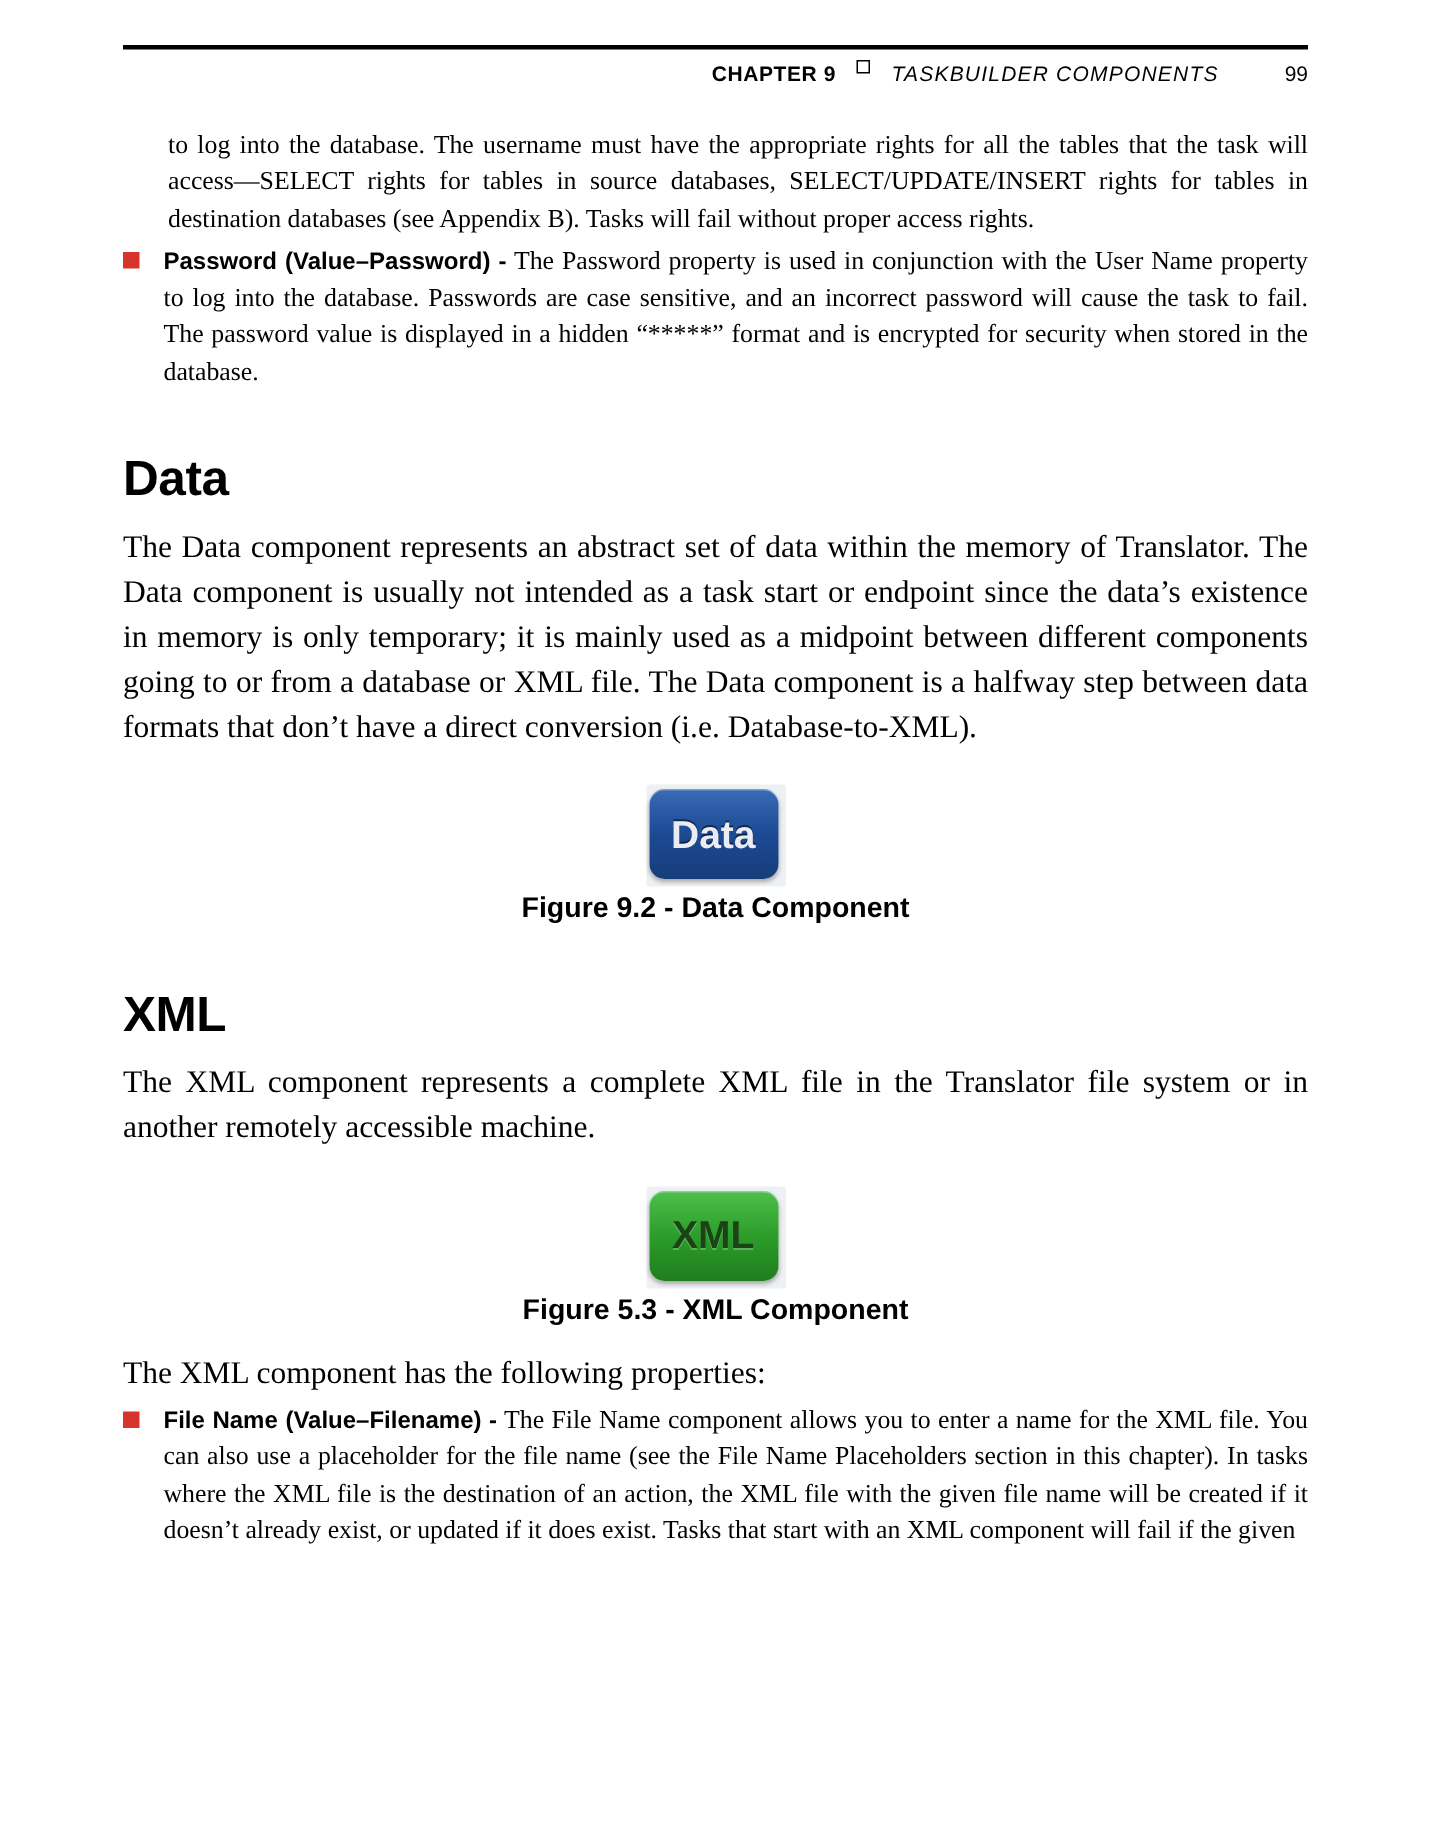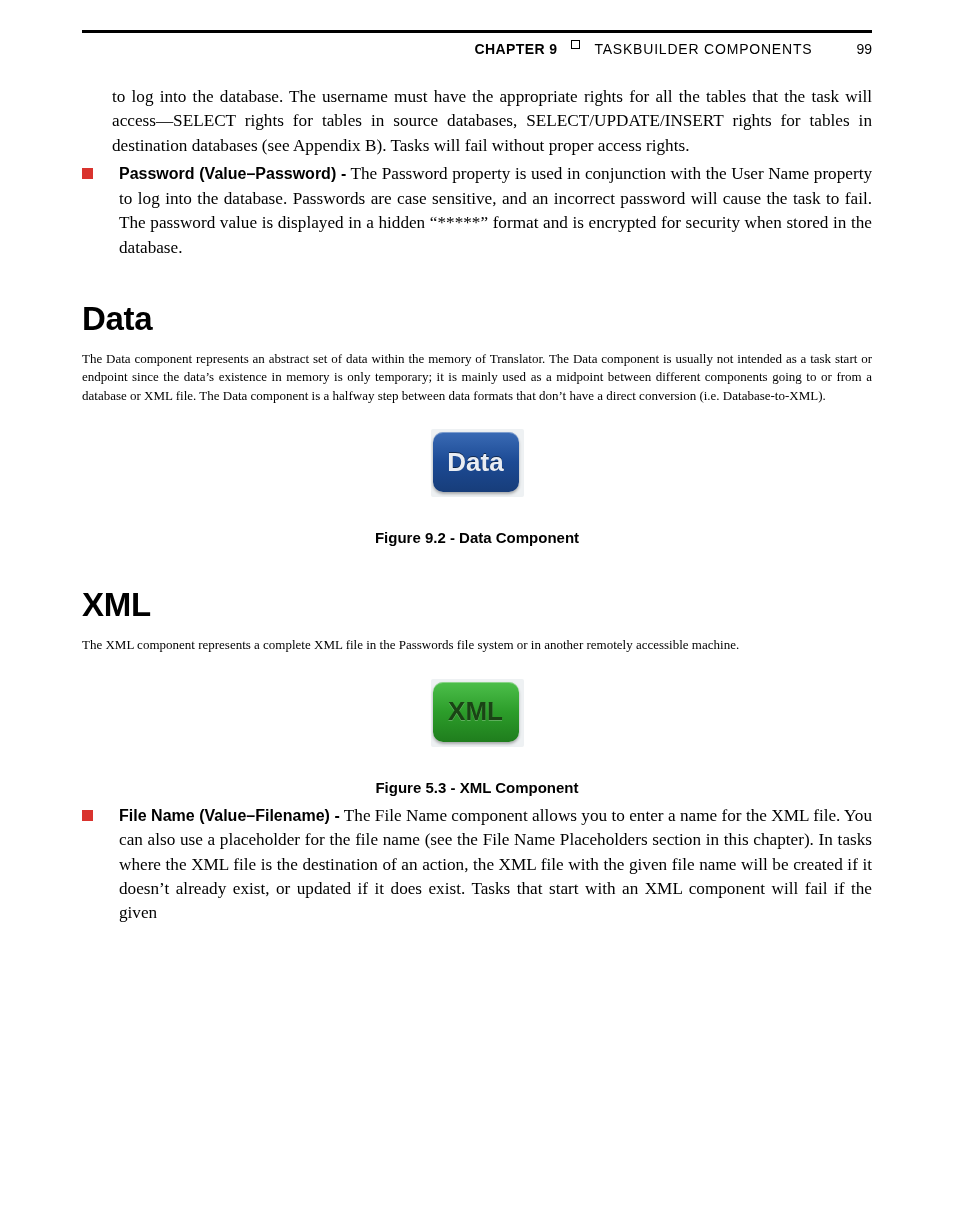--- a/index.html
+++ b/index.html
@@ -36,42 +36,43 @@
       width: 9px;
       height: 9px;
       border: 1px solid #000;
       margin: 0 6px;
       position: relative;
       top: -1px;
     }
     .chapter-title {
       font-size: 14px;
       letter-spacing: 0.8px;
+      font-style: italic;
     }
     .page-num {
       font-size: 14px;
       margin-left: 36px;
     }
     .body-text {
       font-size: 17.2px;
       line-height: 1.42;
       text-align: justify;
       margin-left: 30px;
       hyphens: manual;
       font-family: Liberation Serif, serif;
     }
     .body-text-full {
-      font-size: 13px;
+      font-size: 21px;
       line-height: 1.42;
       text-align: justify;
       font-family: Liberation Serif, serif;
     }
     .bullet-item {
       display: flex;
-      gap: 26px;
+      gap: 16px;
       font-size: 17.2px;
       line-height: 1.42;
       text-align: justify;
       margin-top: 2px;
     }
     .bullet-sq {
       width: 11px;
       height: 11px;
       background: #d9332e;
       flex-shrink: 0;
@@ -122,22 +123,22 @@
       text-shadow: 0 -1px 0 rgba(0,0,0,0.5);
     }
     .comp-xml {
       background: linear-gradient(to bottom, #4dbf4b 0%, #2c9d2a 50%, #1f7d1d 100%);
       color: #1a4415;
       text-shadow: 0 1px 0 rgba(255,255,255,0.25);
     }
     .fig-caption {
       font-family: Arial, Helvetica, sans-serif;
       font-weight: 700;
-      font-size: 15px;
-      margin-top: 32px;
+      font-size: 19px;
+      margin-top: 4px;
     }
     .para { margin-bottom: 4px; }
   </style>
 </head>
 <body>
 
 <div class="page">
 
   <div class="header-line"></div>
   <div class="running-header">
@@ -161,29 +162,30 @@
 
   <div class="component-figure">
     <div class="comp-wrap">
       <div class="comp-box comp-data">Data</div>
     </div>
     <div class="fig-caption">Figure 9.2 - Data Component</div>
   </div>
 
 
   <h2 class="section-heading">XML</h2>
-  <p class="body-text-full para">The XML component represents a complete XML file in the Passwords file system or in another remotely accessible machine.</p>
+  <p class="body-text-full para">The XML component represents a complete XML file in the Translator file system or in another remotely accessible machine.</p>
 
   <div class="component-figure">
     <div class="comp-wrap">
       <div class="comp-box comp-xml">XML</div>
     </div>
     <div class="fig-caption">Figure 5.3 - XML Component</div>
   </div>
 
+  <p class="body-text-full para" style="margin-top:16px;">The XML component has the following properties:</p>
 
   <div class="bullet-item">
     <div class="bullet-sq"></div>
     <div class="bullet-content">
       <span class="prop-name">File Name (Value–Filename) -</span><span> The File Name component allows you to enter a name for the XML file. You can also use a placeholder for the file name (see the File Name Placeholders section in this chapter). In tasks where the XML file is the destination of an action, the XML file with the given file name will be created if it doesn’t already exist, or updated if it does exist. Tasks that start with an XML component will fail if the given</span>
     </div>
   </div>
 
 </div>
 

